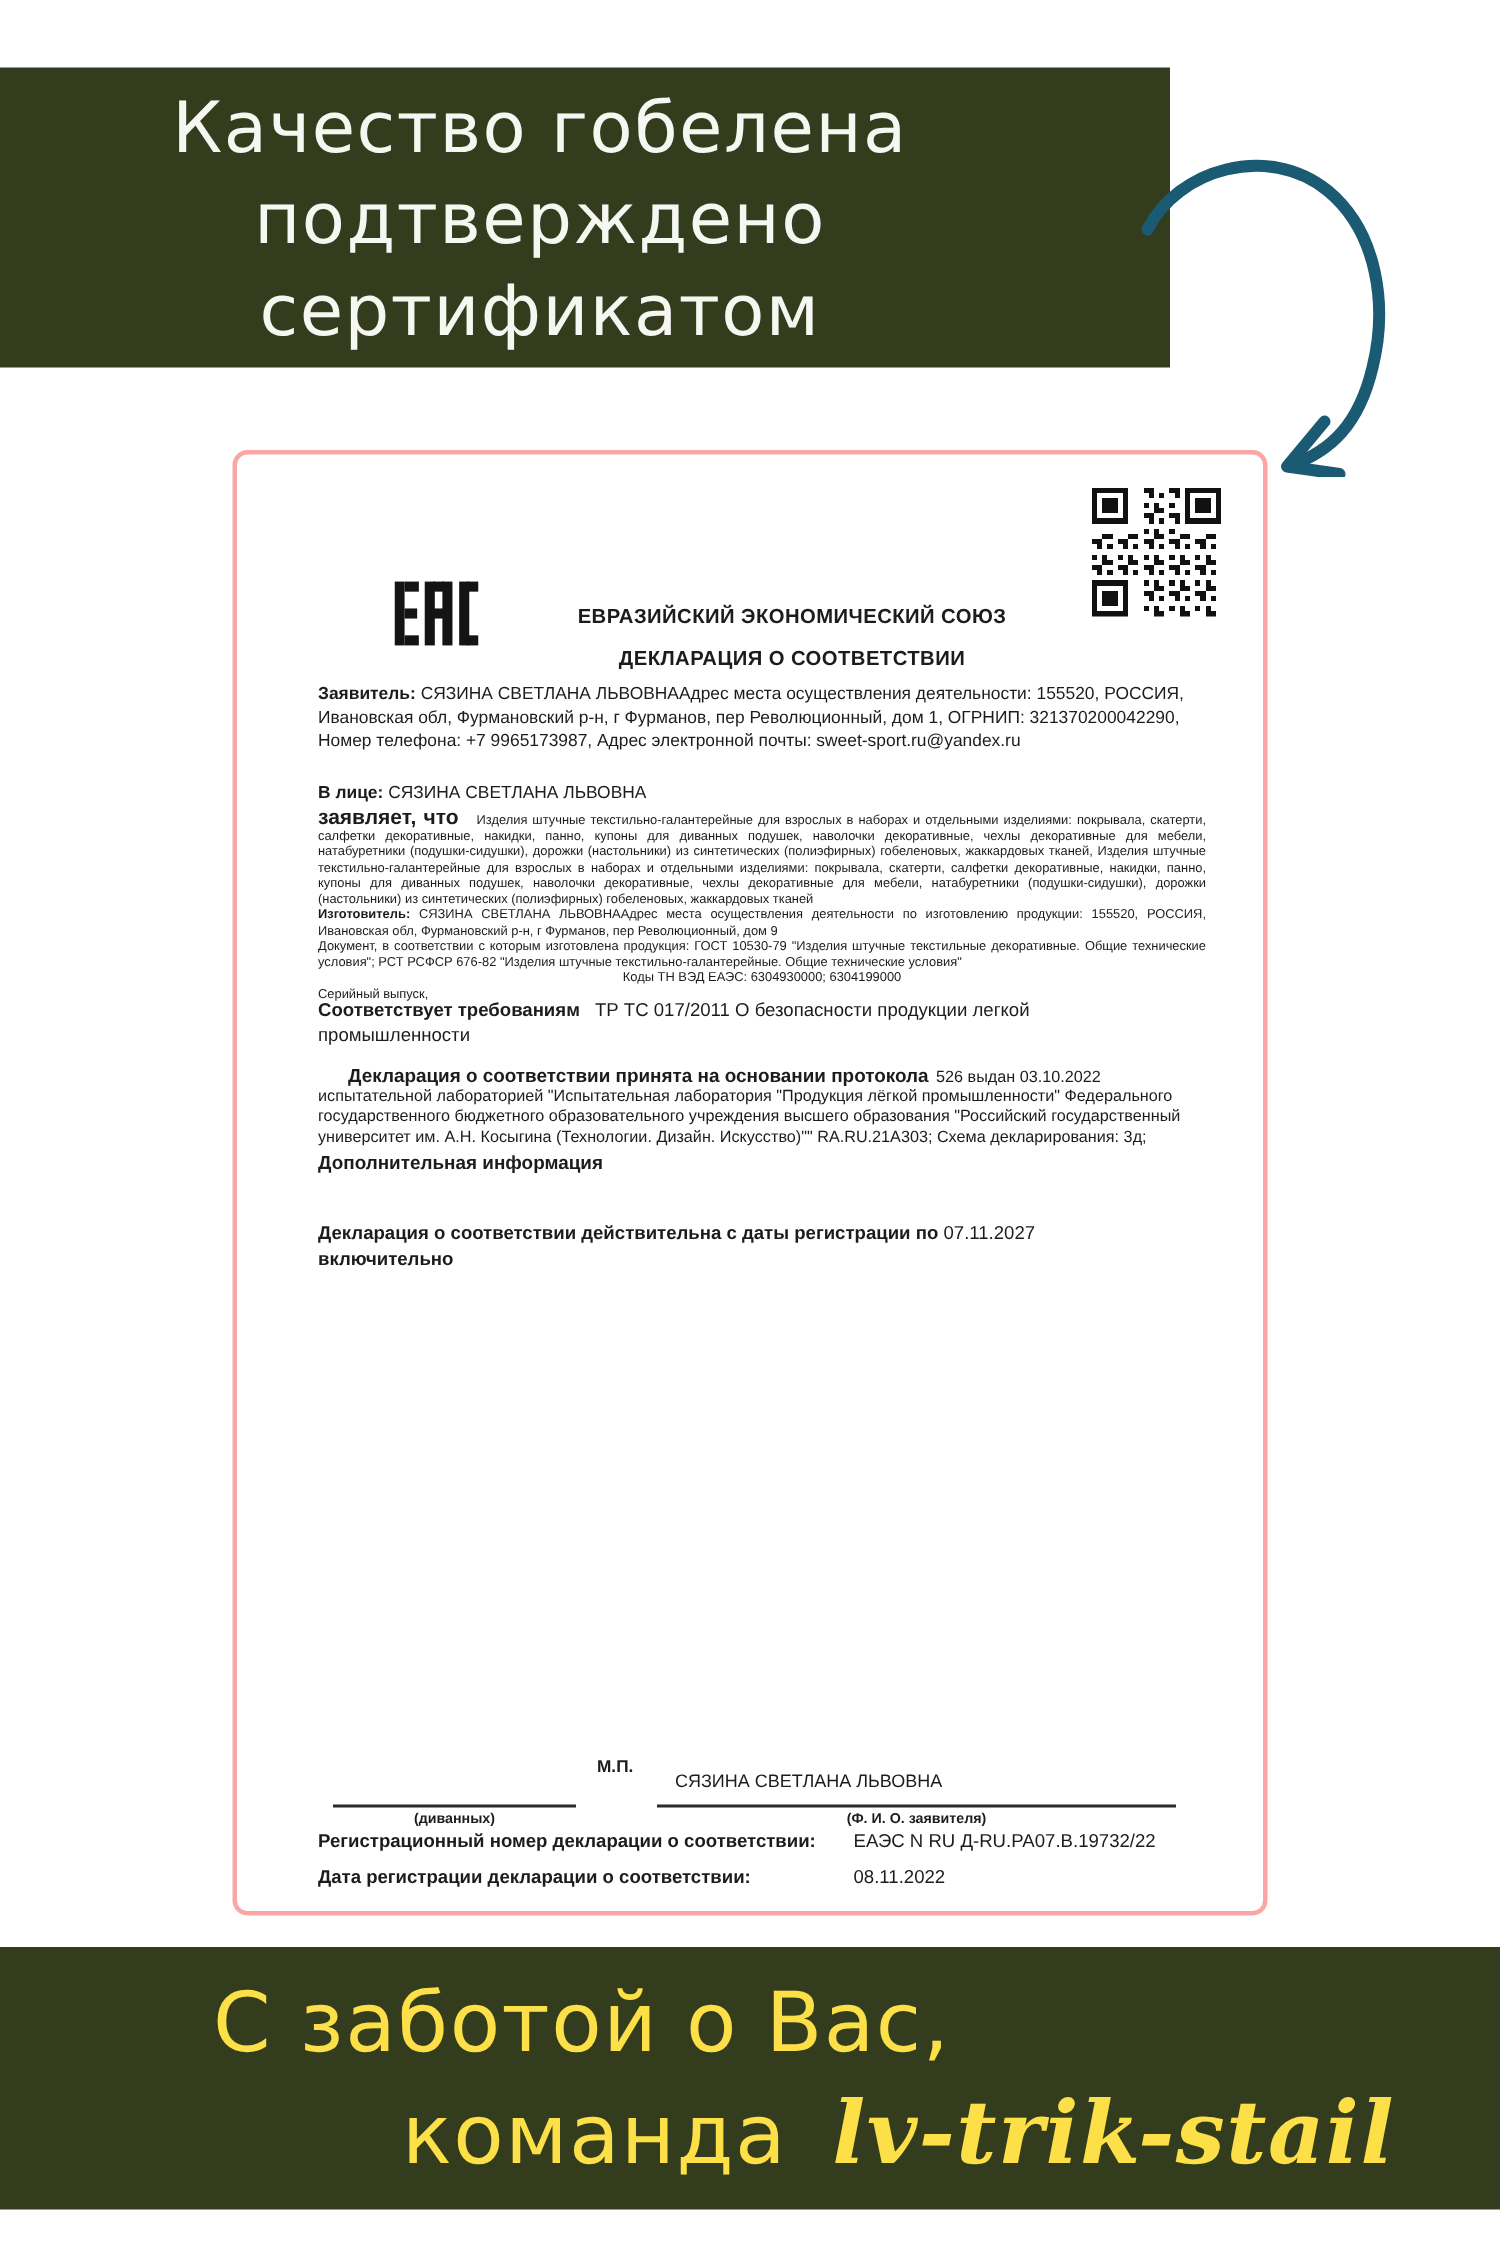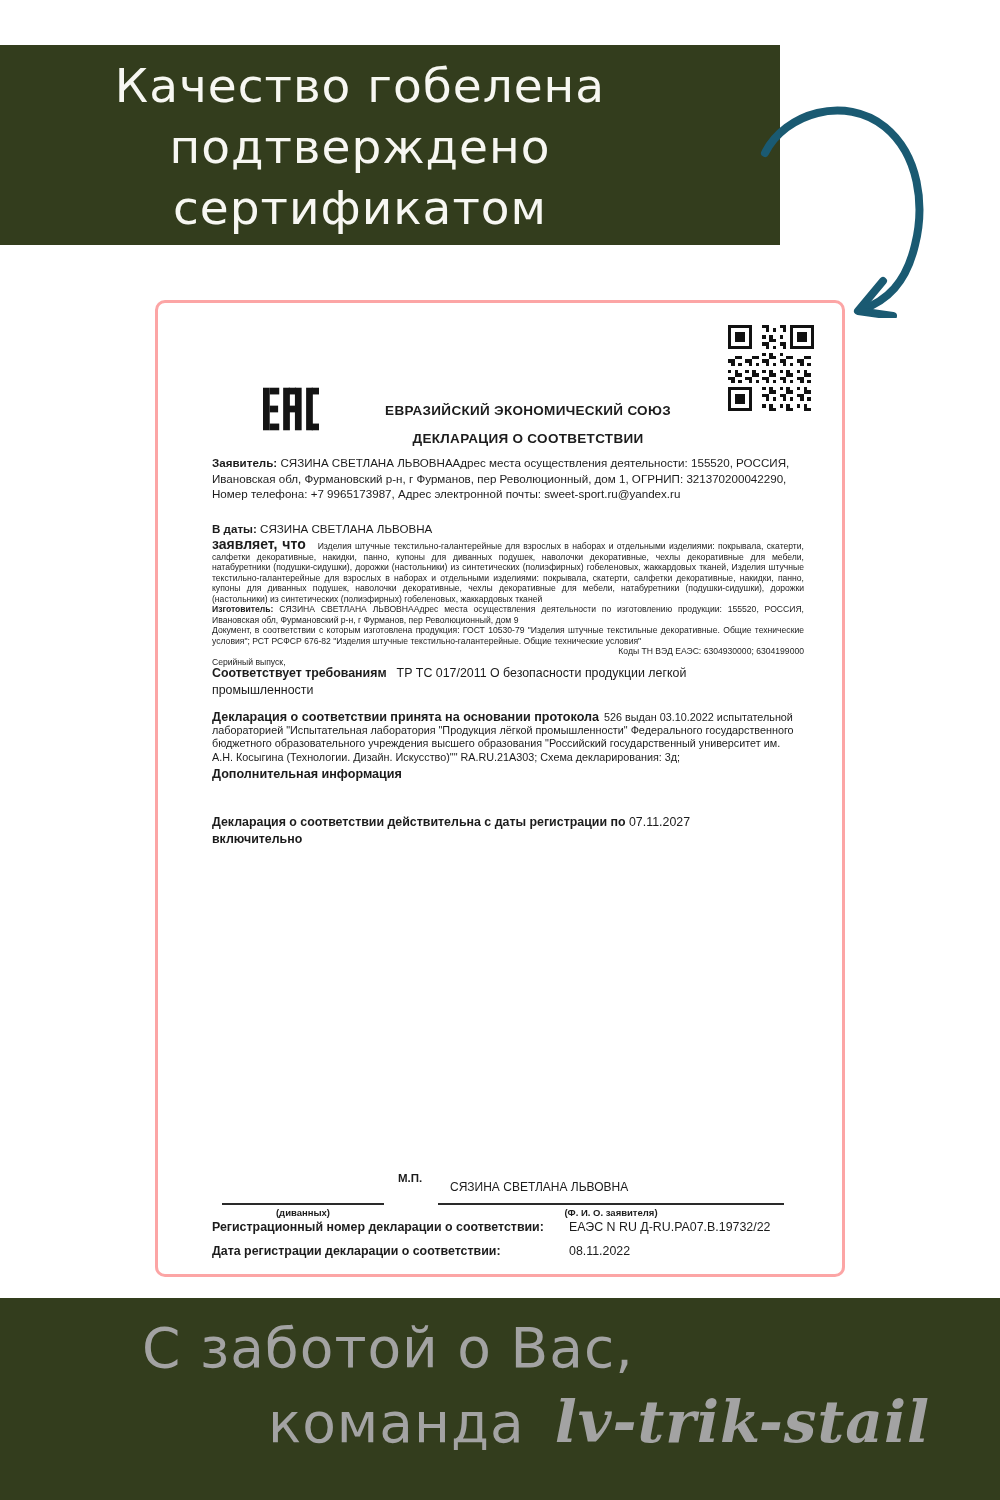--- a/index.html
+++ b/index.html
@@ -35,40 +35,40 @@
   .t1 { top:100px; }
   .t2 { top:128px; }
   .applicant { left:54px; top:152px; width:592px; font-size:11.6px; line-height:15.6px; }
   .inperson  { left:54px; top:219px; width:592px; font-size:11.6px; }
   .denseflow { left:54px; top:236px; width:592px; font-size:8.6px; line-height:10.5px; text-align:justify; }
   .denseflow p { margin:0; }
   .declare-lead { font-size:14px; margin-right:12px; }
   .complies { left:54px; top:362px; width:575px; font-size:12.4px; line-height:16.5px; }
   .complies b { margin-right:10px; }
   .protocol { left:54px; top:408px; width:592px; font-size:10.8px; line-height:13.2px; }
-  .protocol b.lead { font-size:12.6px; margin-right:5px; }
+  .protocol b.lead { font-size:12.6px; margin-right:5px;margin-left:20px; }
   .additional { margin-top:4px; font-size:12.6px; font-weight:bold; }
   .valid { left:54px; top:511px; width:592px; font-size:12.4px; line-height:16.5px; font-weight:bold; }
   .valid .norm { font-weight:normal; }
   .mp { left:240px; top:869px; font-size:11.5px; font-weight:bold; }
   .sig-name { left:292px; top:877px; font-size:12px; }
   .sig-line { border-top:2px solid #2a2a2a; height:0; }
   .line-left  { left:64px;  top:900px; width:162px; }
   .line-right { left:280px; top:900px; width:346px; }
   .cap { font-size:9.5px; font-weight:bold; text-align:center; }
   .cap-left  { left:64px;  top:904px; width:162px; }
   .cap-right { left:280px; top:904px; width:346px; }
   .reg-row { left:54px; width:610px; font-size:12.4px; display:flex; }
   .reg-row b { width:357px; flex:none; }
   .row1 { top:917px; }
   .row2 { top:941px; }
   
   .bottom-banner {
-    position:absolute; left:0; top:1298px; width:1000px; height:202px;
-    background:#333d1d; color:#a3a3a3;
+    position:absolute; left:0; top:1298px; width:1000px; height:175px;
+    background:#333d1d; color:#fde047;
     font-family:"DejaVu Sans", sans-serif;
   }
   .bb-line1 { position:absolute; left:142px; top:18px; font-size:55px; letter-spacing:1px; }
   .bb-line2 { position:absolute; left:268px; top:90px; font-size:55px; letter-spacing:1px; }
   .brand {
     font-family:"DejaVu Serif", serif; font-style:italic; font-weight:bold;
     font-size:58px; margin-left:30px; letter-spacing:1px;
   }
 </style>
 </head>
@@ -250,27 +250,27 @@
         <rect x="87" y="0" width="13" height="12"></rect>
       <rect x="87" y="64" width="13" height="12"></rect>
     </svg>
   </div>
 
   <div class="abs cert-title t1">ЕВРАЗИЙСКИЙ ЭКОНОМИЧЕСКИЙ СОЮЗ</div>
   <div class="abs cert-title t2">ДЕКЛАРАЦИЯ О СООТВЕТСТВИИ</div>
 
   <p class="abs applicant" style="margin:0"><b>Заявитель:</b> <span>СЯЗИНА СВЕТЛАНА ЛЬВОВНААдрес места осуществления деятельности: 155520, РОССИЯ, Ивановская обл, Фурмановский р-н, г Фурманов, пер Революционный, дом 1, ОГРНИП: 321370200042290, Номер телефона: +7 9965173987, Адрес электронной почты: sweet-sport.ru@yandex.ru</span></p>
 
-  <p class="abs inperson" style="margin:0"><b>В даты:</b> <span>СЯЗИНА СВЕТЛАНА ЛЬВОВНА</span></p>
+  <p class="abs inperson" style="margin:0"><b>В лице:</b> <span>СЯЗИНА СВЕТЛАНА ЛЬВОВНА</span></p>
 
   <div class="abs denseflow">
     <p class="dense"><b class="declare-lead">заявляет, что</b><span>Изделия штучные текстильно-галантерейные для взрослых в наборах и отдельными изделиями: покрывала, скатерти, салфетки декоративные, накидки, панно, купоны для диванных подушек, наволочки декоративные, чехлы декоративные для мебели, натабуретники (подушки-сидушки), дорожки (настольники) из синтетических (полиэфирных) гобеленовых, жаккардовых тканей, Изделия штучные текстильно-галантерейные для взрослых в наборах и отдельными изделиями: покрывала, скатерти, салфетки декоративные, накидки, панно, купоны для диванных подушек, наволочки декоративные, чехлы декоративные для мебели, натабуретники (подушки-сидушки), дорожки (настольники) из синтетических (полиэфирных) гобеленовых, жаккардовых тканей</span></p>
     <p class="dense"><b>Изготовитель:</b> <span>СЯЗИНА СВЕТЛАНА ЛЬВОВНААдрес места осуществления деятельности по изготовлению продукции: 155520, РОССИЯ, Ивановская обл, Фурмановский р-н, г Фурманов, пер Революционный, дом 9</span></p>
     <p class="dense">Документ, в соответствии с которым изготовлена продукция: ГОСТ 10530-79 "Изделия штучные текстильные декоративные. Общие технические условия"; РСТ РСФСР 676-82 "Изделия штучные текстильно-галантерейные. Общие технические условия"</p>
-    <p class="dense" style="text-align:right">Коды ТН ВЭД ЕАЭС: 6304930000; 6304199000</p>
+    <p class="dense" style="text-align:center">Коды ТН ВЭД ЕАЭС: 6304930000; 6304199000</p>
     <p class="dense" style="text-align:left">Серийный выпуск,</p>
   </div>
 
   <p class="abs complies" style="margin:0"><b>Соответствует требованиям</b><span>ТР ТС 017/2011 О безопасности продукции легкой промышленности</span></p>
 
   <div class="abs protocol">
     <p style="margin:0"><b class="lead">Декларация о соответствии принята на основании протокола</b><span>526 выдан 03.10.2022  испытательной лабораторией "Испытательная лаборатория "Продукция лёгкой промышленности" Федерального государственного бюджетного образовательного учреждения высшего  образования "Российский государственный университет им. А.Н. Косыгина (Технологии. Дизайн. Искусство)"" RA.RU.21А303; Схема декларирования: 3д;</span></p>
     <div class="additional">Дополнительная информация</div>
   </div>
 

